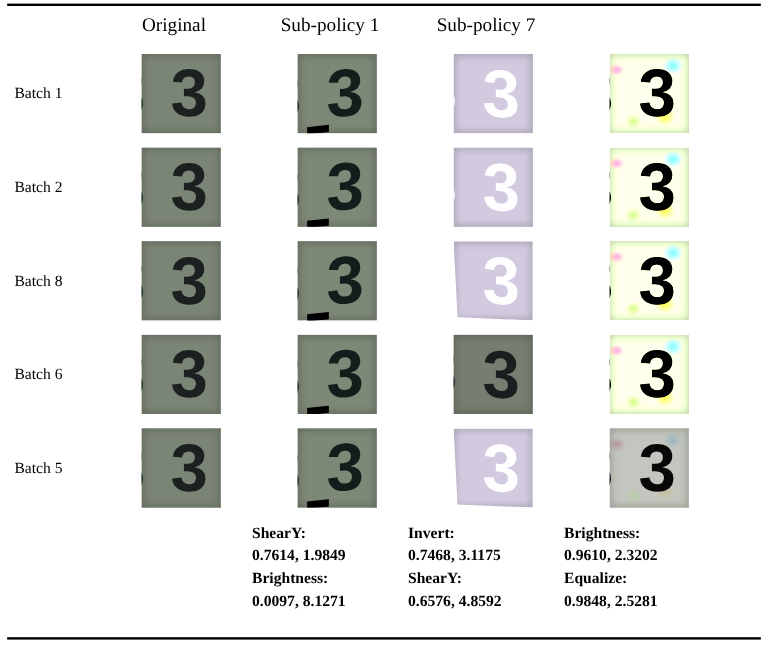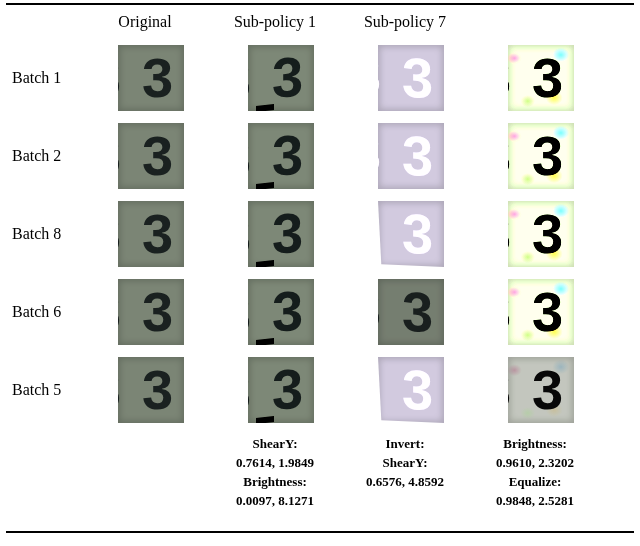--- a/index.html
+++ b/index.html
@@ -23,21 +23,21 @@
     display:flex;
     align-items:center;
     height:34px;
     font-size:16px;
   }
   .hdr > div{ text-align:center }
   .rowlab-col{ width:74px; flex:none }
   .col{ width:130px; flex:none }
   .rows{}
   .row{ display:flex; align-items:center; height:78px }
-  .rowlab{ width:74px; flex:none; font-size:16px; padding-left:6px }
+  .rowlab{ width:74px; flex:none; font-size:13px; padding-left:6px }
   .cell{ width:130px; flex:none; display:flex; align-items:center; justify-content:center }
   .tile{
     width:66px;height:66px;
     background:#7b8575;
     position:relative;
     overflow:hidden;
     box-shadow:inset 0 0 6px 2px rgba(0,0,0,.18);
   }
   .tile .left3{
     position:absolute;left:-28px;top:50%;transform:translateY(-50%);
@@ -73,21 +73,21 @@
       radial-gradient(14px 12px at 70% 80%,rgba(255,180,0,.25),transparent 60%);
   }
   .sp3-r5 .tile{ filter:contrast(1.1) saturate(.6) brightness(.9) }
   .params{
     display:flex;
     font-size:13px;
     font-weight:700;
     line-height:1.45;
     padding-top:6px;
   }
-  .params .param-col{ width:130px; flex:none; text-align:center }
+  .params .param-col{ width:130px; flex:none; }
   .params .rowlab-col{ width:74px; flex:none }
 </style>
 </head>
 <body>
 
 <div class="frame">
 
   <div class="hdr">
     <div class="rowlab-col"></div>
     <div class="col">Original</div>
@@ -263,20 +263,21 @@
     <div class="rowlab-col"></div>
     <div class="param-col"></div>
     <div class="param-col">
       <div>ShearY:</div>
       <div>0.7614, 1.9849</div>
       <div>Brightness:</div>
       <div>0.0097, 8.1271</div>
     </div>
     <div class="param-col">
       <div>Invert:</div>
+      <div>0.7468, 3.1175</div>
       <div>ShearY:</div>
       <div>0.6576, 4.8592</div>
     </div>
     <div class="param-col">
       <div>Brightness:</div>
       <div>0.9610, 2.3202</div>
       <div>Equalize:</div>
       <div>0.9848, 2.5281</div>
     </div>
   </div>

